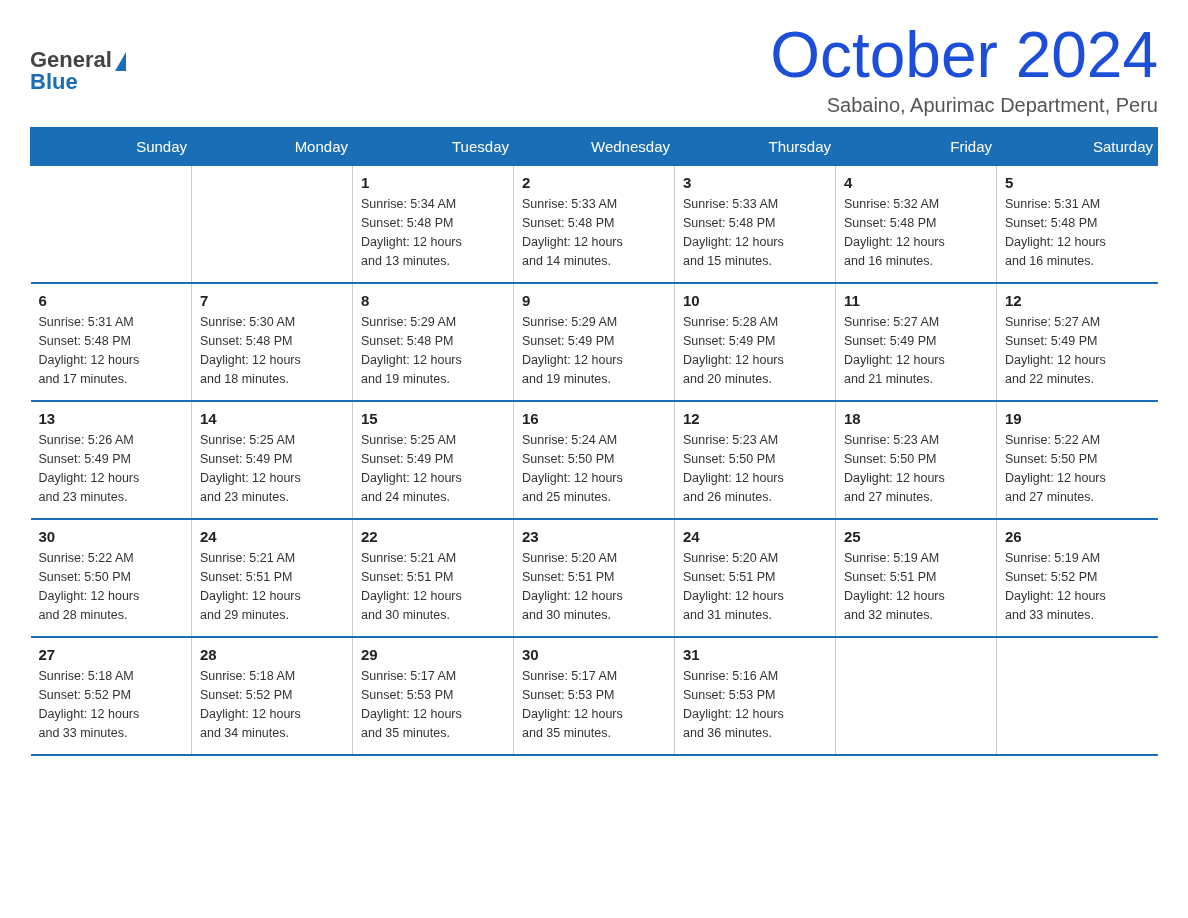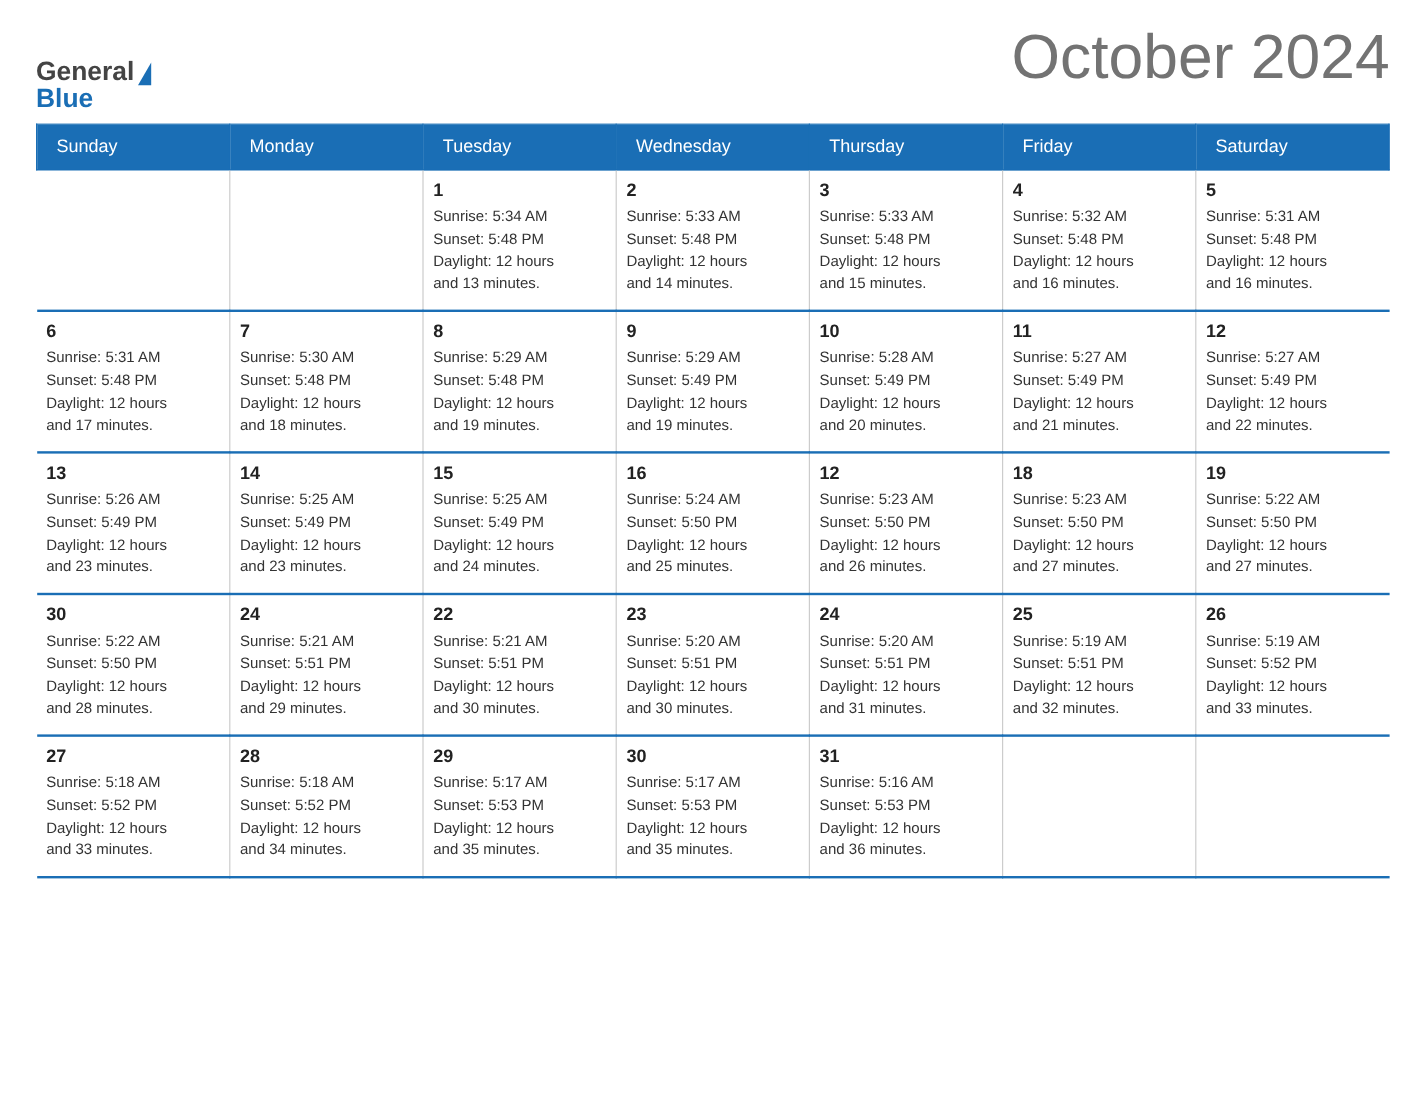--- a/index.html
+++ b/index.html
@@ -20,43 +20,43 @@
     .logo {
       display: flex;
       align-items: center;
       gap: 0px;
       margin-top: 29px;
     }
     .title-block {
       text-align: right;
     }
     .month-title {
-      font-size: 52px;
+      font-size: 64px;
       font-weight: normal;
-      color: #737373;
+      color: #1d4ed8;
       line-height: 1.1;
     }
     .location-title {
       font-size: 20px;
       color: #555;
       margin-top: 4px;
     }
     table {
       width: 100%;
       border-collapse: collapse;
       margin-top: 10px;
       table-layout: fixed;
     }
     thead tr {
       background-color: #1a6eb5;
     }
     thead th {
       color: #fff;
-      padding: 10px 16px;
-      text-align: left;
+      padding: 10px 4px;
+      text-align: right;
       font-size: 15px;
       font-weight: normal;
       border: 1px solid #1a6eb5;
     }
     tbody tr {
       border-bottom: 2px solid #1a6eb5;
     }
     tbody td {
       vertical-align: top;
       padding: 8px 8px 12px 8px;
@@ -107,20 +107,21 @@
   <div class="logo">
     <div class="logo-wrapper">
       <span class="logo-line1">
         General<span style="display:inline-block;width:0;height:0;border-left:11px solid transparent;border-right:0px solid transparent;border-bottom:19px solid #1a6eb5;margin-left:3px;vertical-align:middle;"></span>
       </span>
       <span class="logo-line2">Blue</span>
     </div>
   </div>
   <div class="title-block">
     <div class="month-title">October 2024</div>
+    <div class="location-title">Sabaino, Apurimac Department, Peru</div>
   </div>
 </div>
 
 <table>
   <thead>
     <tr>
     <th>Sunday</th>
         <th>Monday</th>
         <th>Tuesday</th>
         <th>Wednesday</th>

